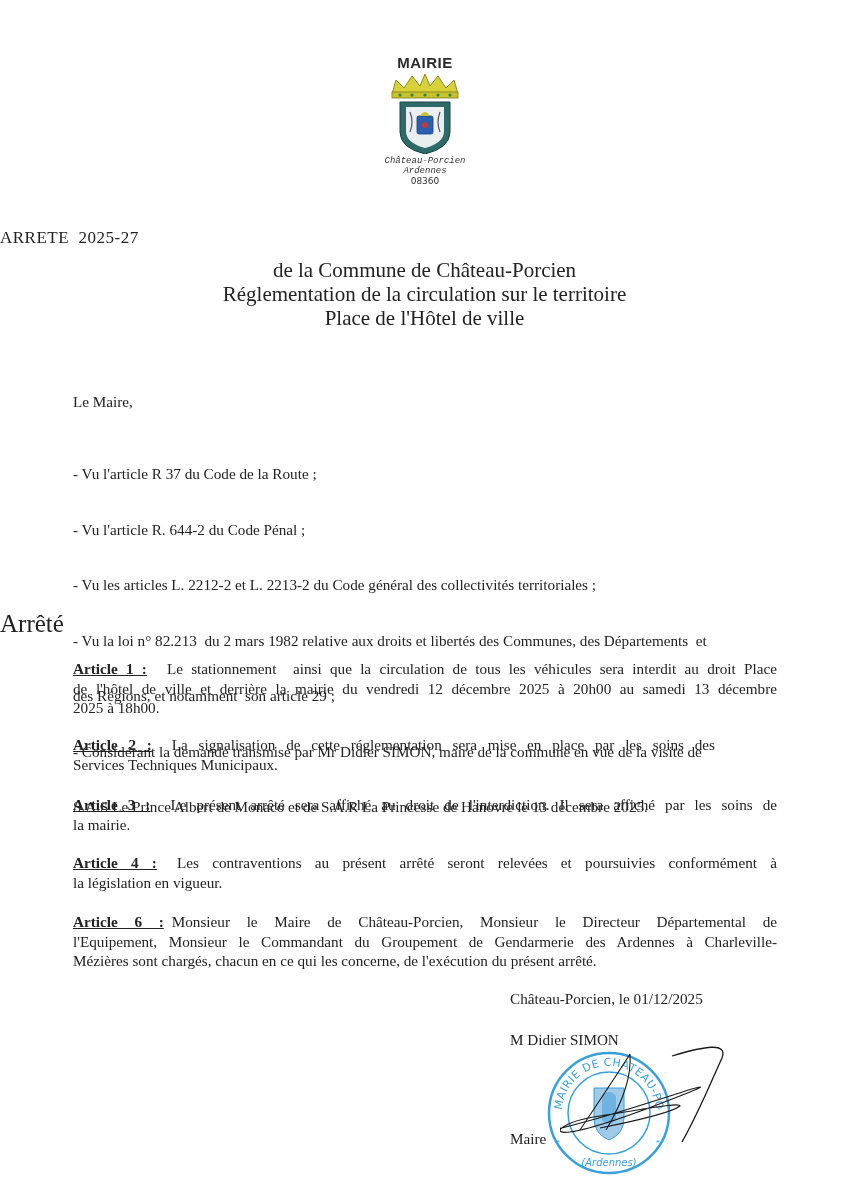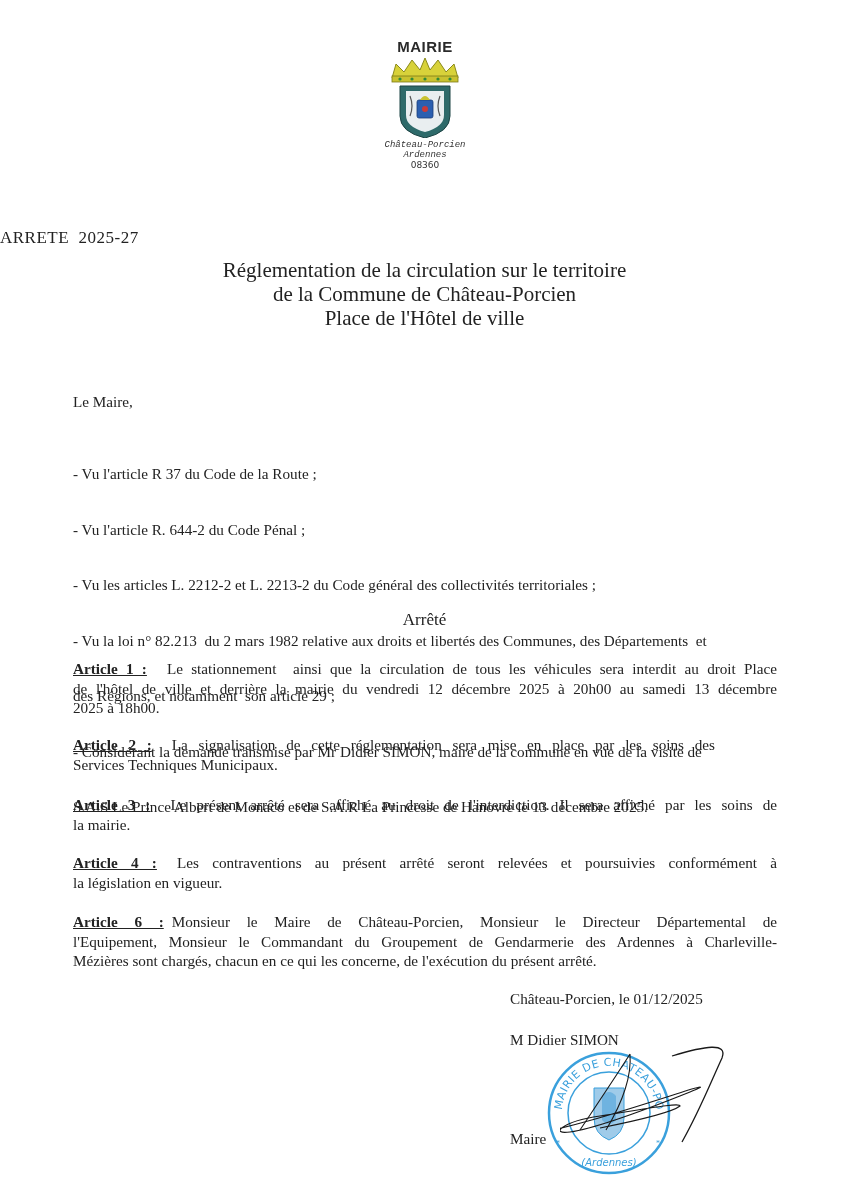--- a/index.html
+++ b/index.html
@@ -4,21 +4,21 @@
 <style>
   html, body { margin: 0; padding: 0; background: #ffffff; }
   body {
     width: 849px; height: 1200px; position: relative; overflow: hidden;
     font-family: "Liberation Serif", "DejaVu Serif", serif;
     color: #222222;
   }
   .abs { position: absolute; }
 
   
-  .logo { left: 370px; top: 38px; width: 110px; height: 140px; }
+  .logo { left: 370px; top: 54px; width: 110px; height: 140px; }
   .logo-title {
     position: absolute; left: 0; top: 0; width: 110px; text-align: center;
     font-family: "Liberation Sans", "DejaVu Sans", sans-serif;
     font-weight: bold; font-size: 15px; color: #2a2a2a; letter-spacing: 0.5px;
   }
   .logo svg { position: absolute; left: 0; top: 18px; }
   .logo-town {
     position: absolute; left: 0; width: 110px; text-align: center;
     font-family: Liberation Mono, monospace; font-size: 9px; line-height: 10px; color: #333;
     font-style: italic;
@@ -31,22 +31,22 @@
   .subtitle {
     left: 0; width: 849px; top: 258px; text-align: center;
     font-size: 21px; line-height: 24px;
   }
   .subtitle div { white-space: nowrap; }
 
   .body-text { font-size: 15.2px; line-height: 18.5px; white-space: nowrap; }
   .para { left: 73px; width: 704px; }
 
   .heading-arrete {
-    left: 0; width: 849px; text-align: center; top: 610px;
-    font-size: 17px;
+    left: 0; width: 849px; text-align: left; top: 610px;
+    font-size: 25px;
   }
 
   .article { left: 73px; width: 704px; font-size: 15.2px; line-height: 19.5px; text-align: justify; }
   .article .lbl { font-weight: bold; text-decoration: underline; }
   .article .line { display: block; white-space: nowrap; text-align: justify; text-align-last: justify; }
   .article .line.last { text-align-last: left; }
 
   .sign { font-size: 15.2px; white-space: nowrap; }
 
   .stamp { left: 544px; top: 1048px; }
@@ -75,22 +75,22 @@
     <path d="M40 40 Q44 50 40 60" fill="none" stroke="#555" stroke-width="1.2"></path>
     <path d="M70 40 Q66 50 70 60" fill="none" stroke="#555" stroke-width="1.2"></path>
   </svg>
   <div class="logo-town" style="top:102px;">Château-Porcien</div>
   <div class="logo-town" style="top:112px;">Ardennes</div>
   <div class="logo-town" style="top:122px; font-style:normal; font-family:'DejaVu Sans', sans-serif;">08360</div>
 </div>
 
 <div class="abs title-num" style="white-space:pre;">ARRETE  2025-27</div>
 <div class="abs subtitle">
+  <div>de la Commune de Château-Porcien</div>
   <div>Réglementation de la circulation sur le territoire</div>
-  <div>de la Commune de Château-Porcien</div>
   <div>Place de l'Hôtel de ville</div>
 </div>
 
 <div class="abs para body-text" style="top:393px;">Le Maire,</div>
 <div class="abs para body-text" style="top:428px; white-space:pre;">
   <div>- Vu l'article R 37 du Code de la Route ;</div>
   <div>- Vu l'article R. 644-2 du Code Pénal ;</div>
   <div>- Vu les articles L. 2212-2 et L. 2213-2 du Code général des collectivités territoriales ;</div>
   <div>- Vu la loi n° 82.213  du 2 mars 1982 relative aux droits et libertés des Communes, des Départements  et</div>
   <div>des Régions, et notamment  son article 29 ;</div>

